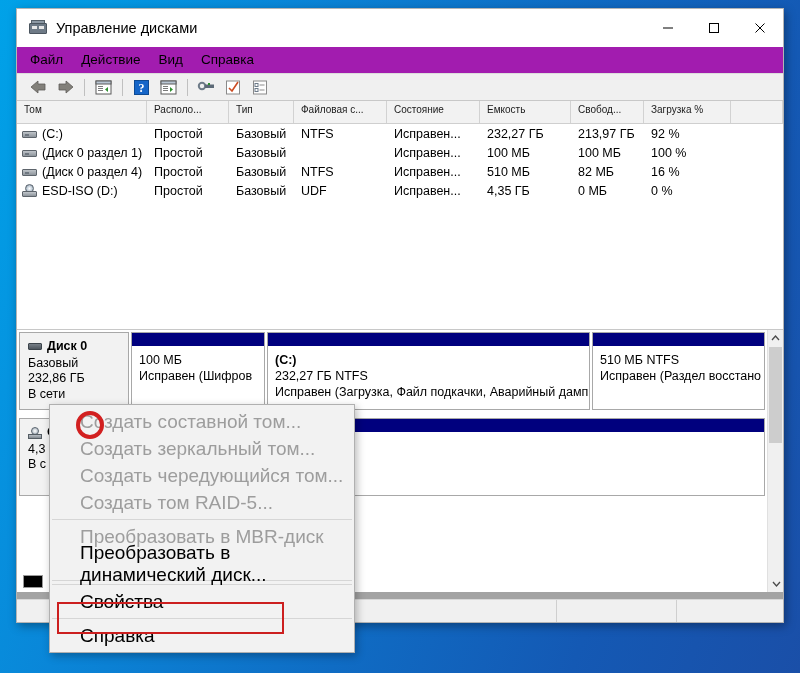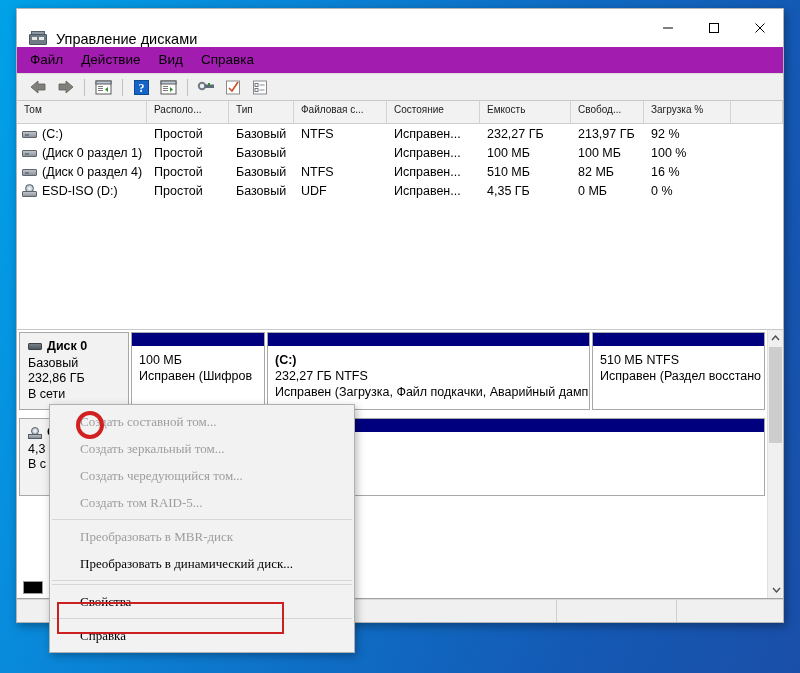--- a/index.html
+++ b/index.html
@@ -20,21 +20,21 @@
     width: 766px; height: 613px;
     background: #ffffff;
     border: 1px solid #b4b4b4;
     box-shadow: 2px 3px 9px rgba(0,0,0,0.35);
     display: flex; flex-direction: column;
   }
 
   
   .titlebar {
     height: 38px;
-    display: flex; align-items: flex-end;
+    display: flex; align-items: center;
     background: #ffffff;
     flex: 0 0 auto;
   }
   .title-icon {
     width: 18px; height: 16px;
     margin-left: 12px; margin-right: 9px;
     position: relative;
     flex: 0 0 auto;
   }
   .title-icon .body {
@@ -169,21 +169,21 @@
     background: radial-gradient(circle at 50% 50%, #ffffff 0%, #c9d4de 45%, #7e8b99 100%);
     border: 1px solid #5a646e; box-sizing: border-box;
   }
 
   
   .graphpane {
     flex: 1 1 auto;
     position: relative;
     background: #ffffff;
     overflow: hidden;
-    border-bottom: 1px solid #a3a3a3;
+    border-bottom: 7px solid #a3a3a3;
   }
   .disk-row {
     position: absolute; left: 0;
     display: flex;
     box-sizing: border-box;
   }
   .disk-info {
     width: 110px;
     background: #f2f2f2;
     border: 1px solid #a8a8a8;
@@ -301,23 +301,22 @@
     background: #f2f2f2;
     border: 1px solid #b0b0b0;
     box-shadow: 2px 3px 8px rgba(0,0,0,0.28);
     padding: 3px 0;
     z-index: 40;
   }
   .ctx-item {
     height: 27px;
     display: flex; align-items: center;
     padding-left: 30px;
-    font-size: 13px;
+    font-size: 19px;
     color: #000;
-    font-family: Liberation Serif, serif;
   }
   .ctx-item.disabled { color: #9d9d9d; }
   .ctx-sep {
     height: 1px; background: #d6d6d6;
     margin: 3px 2px 3px 2px;
   }
 
   
   .anno-circle {
     position: absolute;

